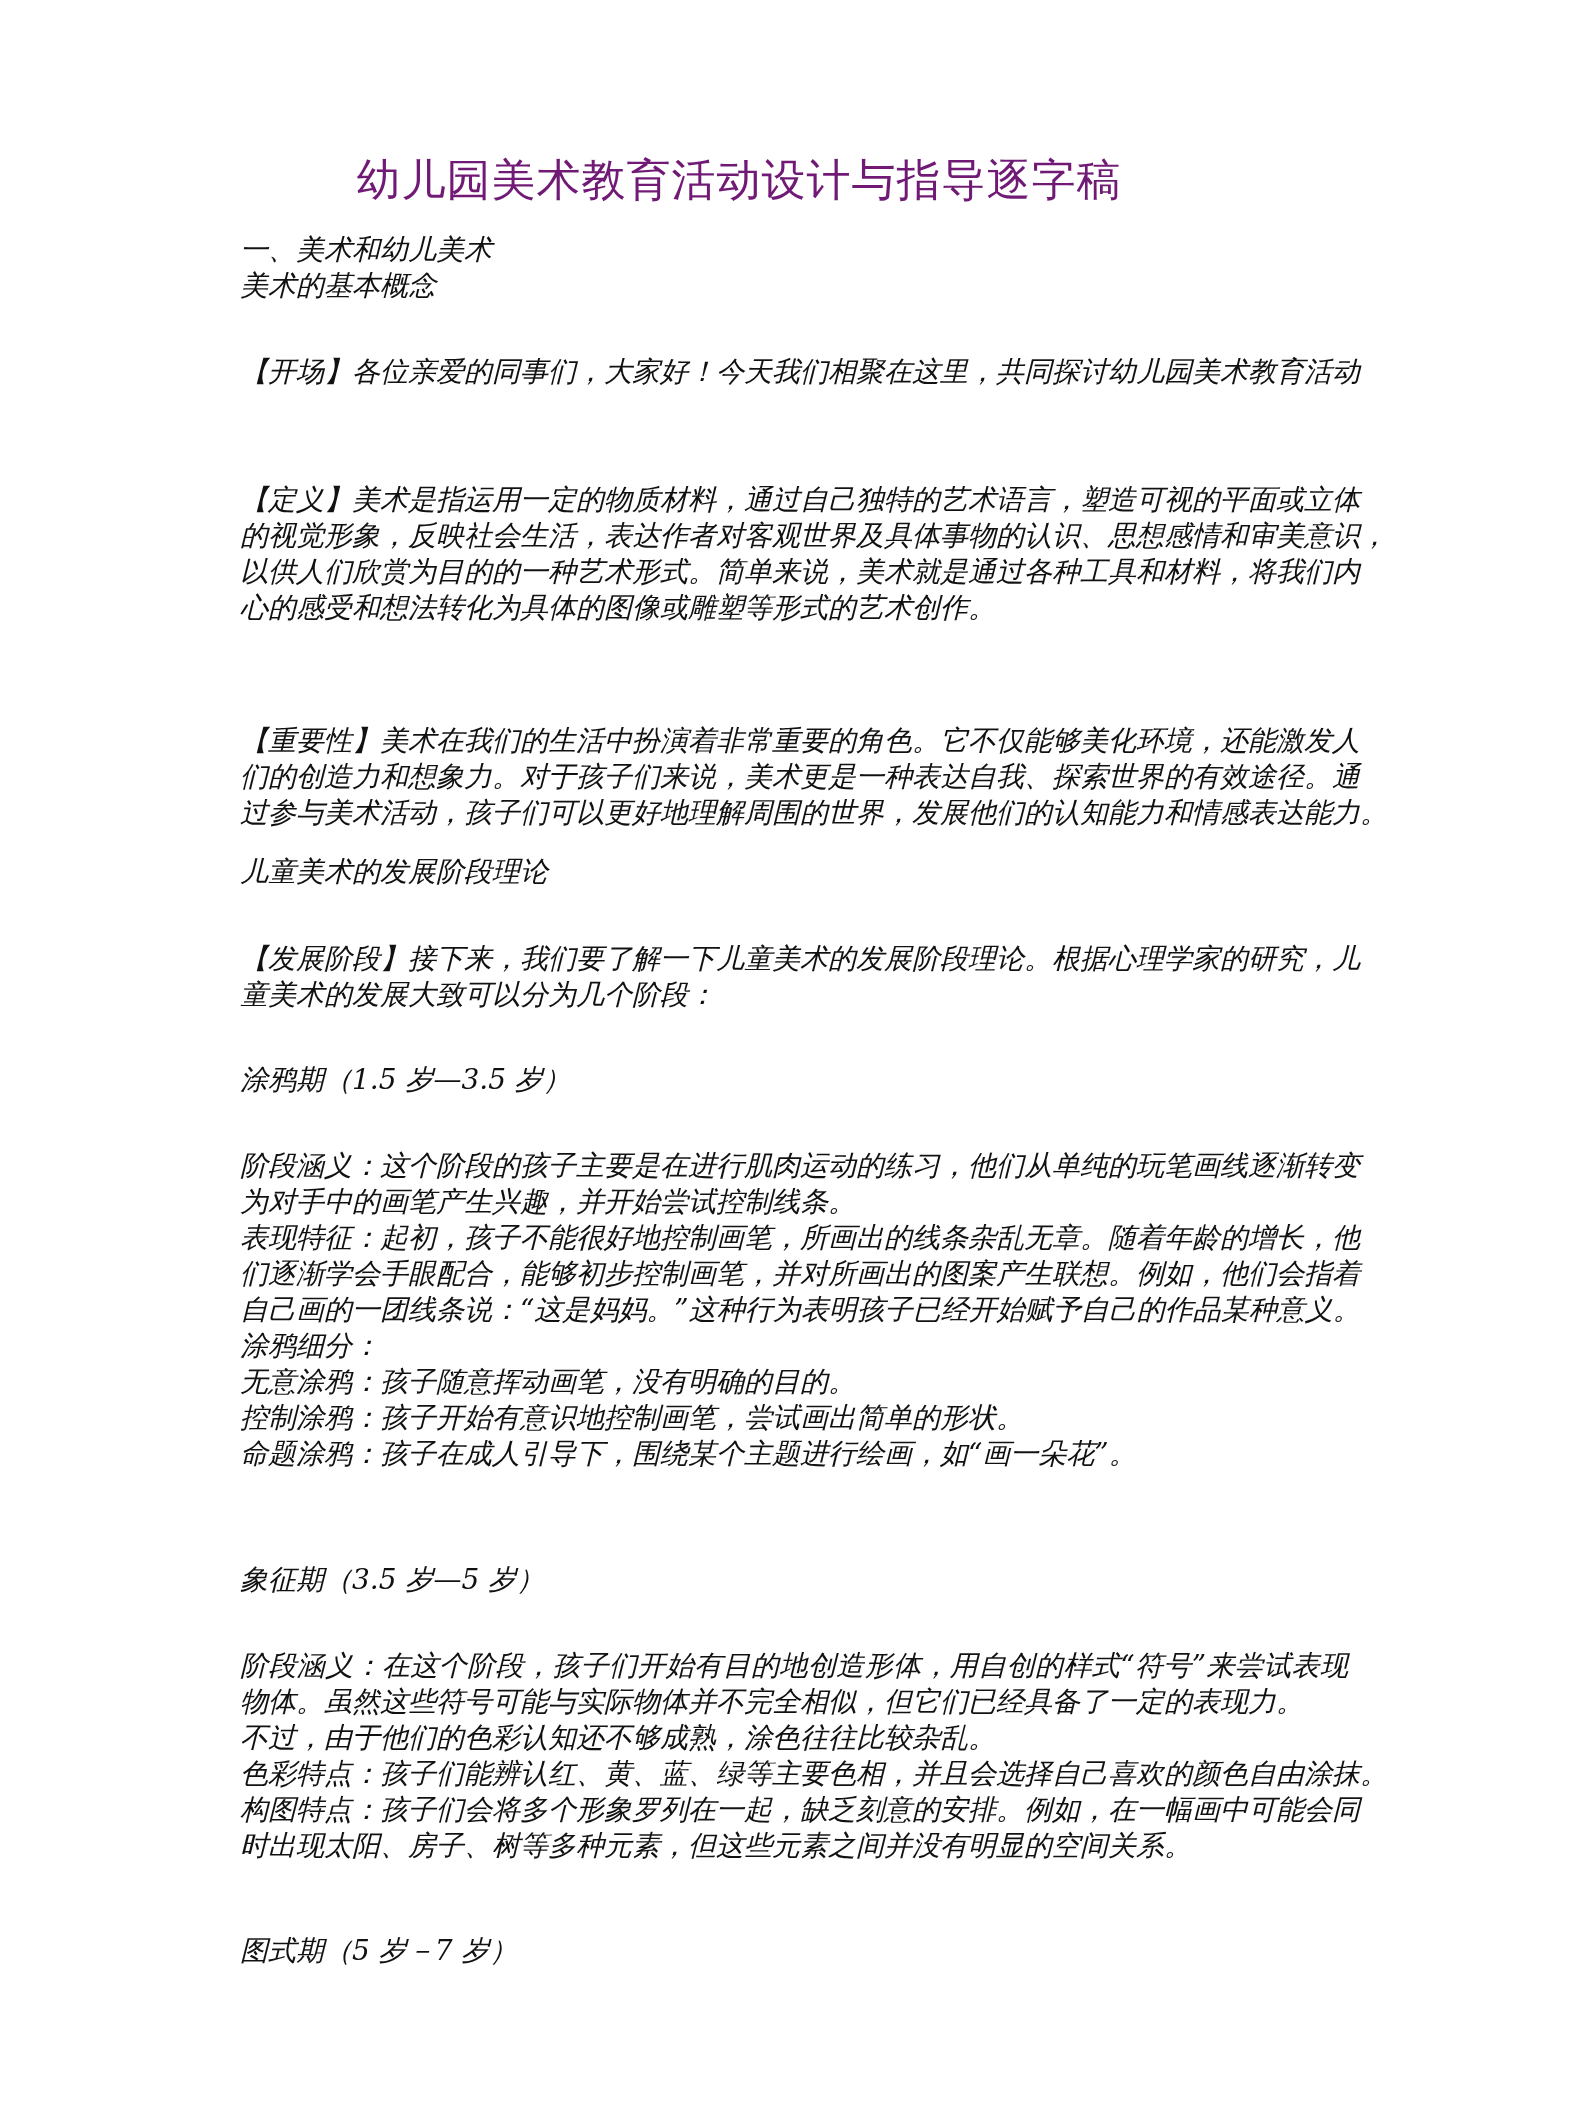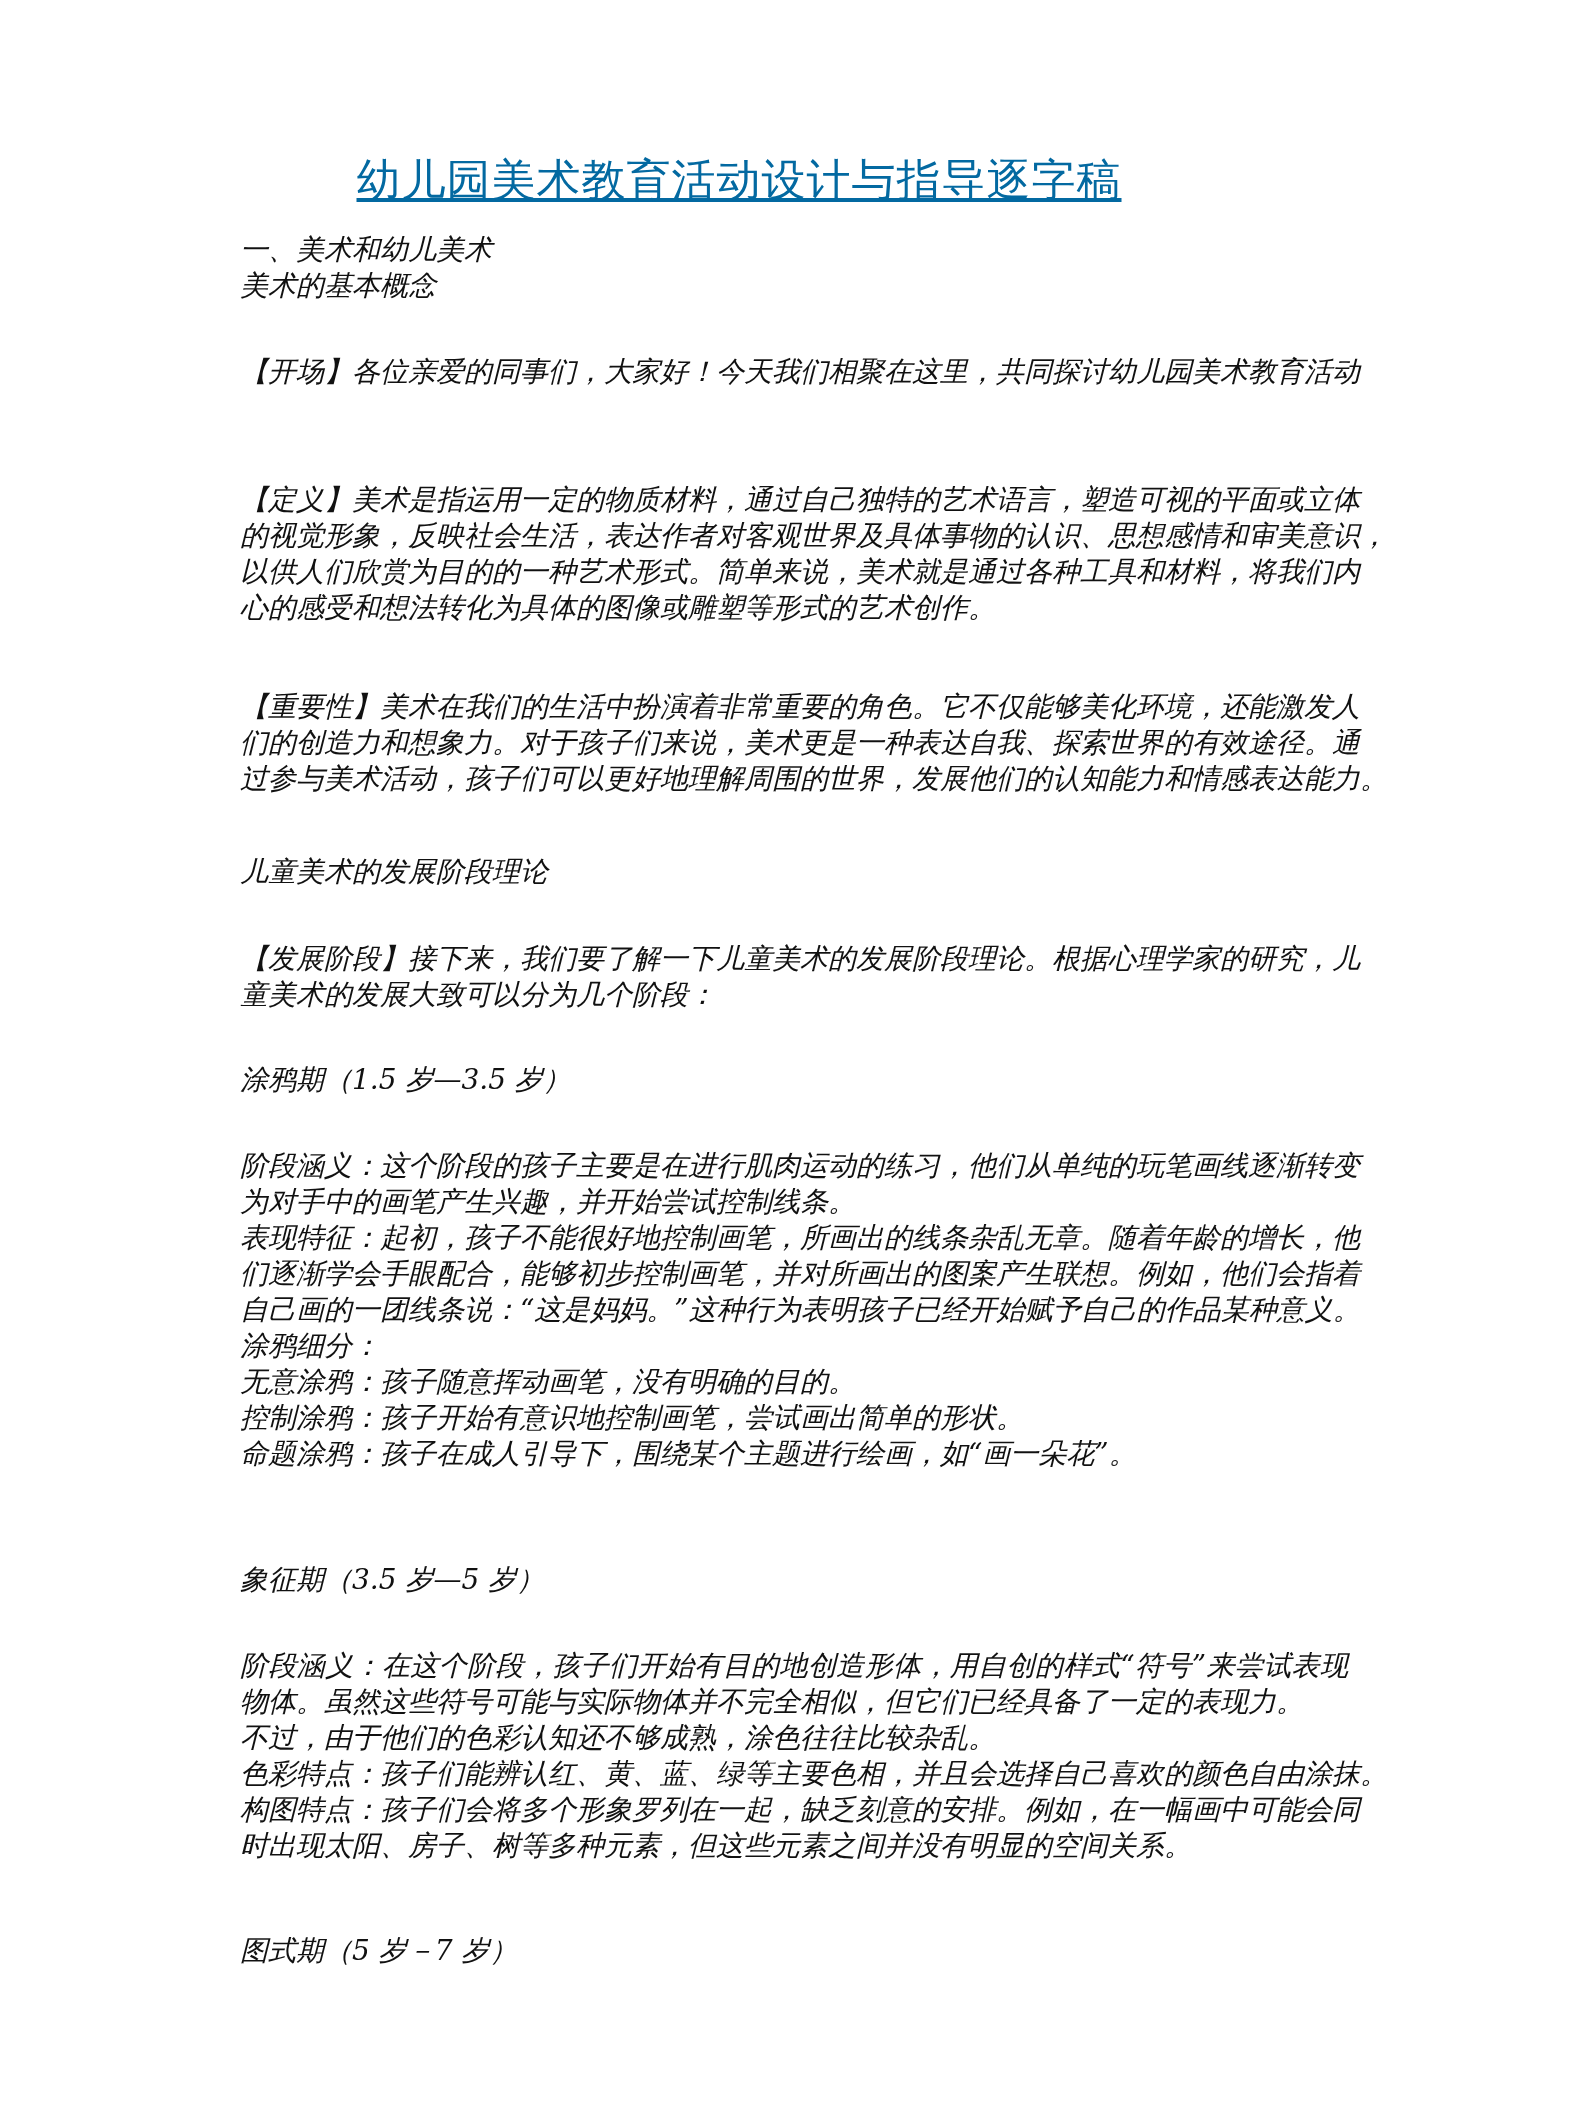--- a/index.html
+++ b/index.html
@@ -1,20 +1,20 @@
 <!DOCTYPE html>
 <html><head>
 <meta charset="utf-8">
 <style>
   html, body { margin: 0; padding: 0; background: #ffffff; }
   body { width: 1587px; height: 2123px; position: relative; overflow: hidden;
          font-family: "DejaVu Serif", "Liberation Serif", serif; color: #111111; }
   .page { position: absolute; left: 0; top: 0; width: 1587px; height: 2123px; }
   .title { position: absolute; top: 152px; left: 0; width: 1478px; text-align: center;
-           font-size: 44px; line-height: 56px; letter-spacing: 1px; color: #0369a1; text-decoration: underline; }
+           font-size: 44px; line-height: 56px; letter-spacing: 1px; color: #701a75; }
   .col { position: absolute; left: 240px; width: 1108px; font-size: 28px; font-style: italic; }
   .line { display: block; white-space: nowrap; line-height: 36px; height: 36px; }
   .just { text-align: justify; text-align-last: justify; }
 </style>
 </head>
 <body>
 
 <div class="page">
 
   <div class="title">幼儿园美术教育活动设计与指导逐字稿</div>
@@ -28,21 +28,21 @@
     <span class="line just">【开场】各位亲爱的同事们，大家好！今天我们相聚在这里，共同探讨幼儿园美术教育活动</span>
   </div>
 
   <div class="col" style="top:482px;">
     <span class="line just">【定义】美术是指运用一定的物质材料，通过自己独特的艺术语言，塑造可视的平面或立体</span>
     <span class="line just">的视觉形象，反映社会生活，表达作者对客观世界及具体事物的认识、思想感情和审美意识，</span>
     <span class="line just">以供人们欣赏为目的的一种艺术形式。简单来说，美术就是通过各种工具和材料，将我们内</span>
     <span class="line">心的感受和想法转化为具体的图像或雕塑等形式的艺术创作。</span>
   </div>
 
-  <div class="col" style="top:689px;">
+  <div class="col" style="top:723px;">
     <span class="line just">【重要性】美术在我们的生活中扮演着非常重要的角色。它不仅能够美化环境，还能激发人</span>
     <span class="line just">们的创造力和想象力。对于孩子们来说，美术更是一种表达自我、探索世界的有效途径。通</span>
     <span class="line just">过参与美术活动，孩子们可以更好地理解周围的世界，发展他们的认知能力和情感表达能力。</span>
   </div>
 
   <div class="col" style="top:854px;">
     <span class="line">儿童美术的发展阶段理论</span>
   </div>
 
   <div class="col" style="top:941px;">

